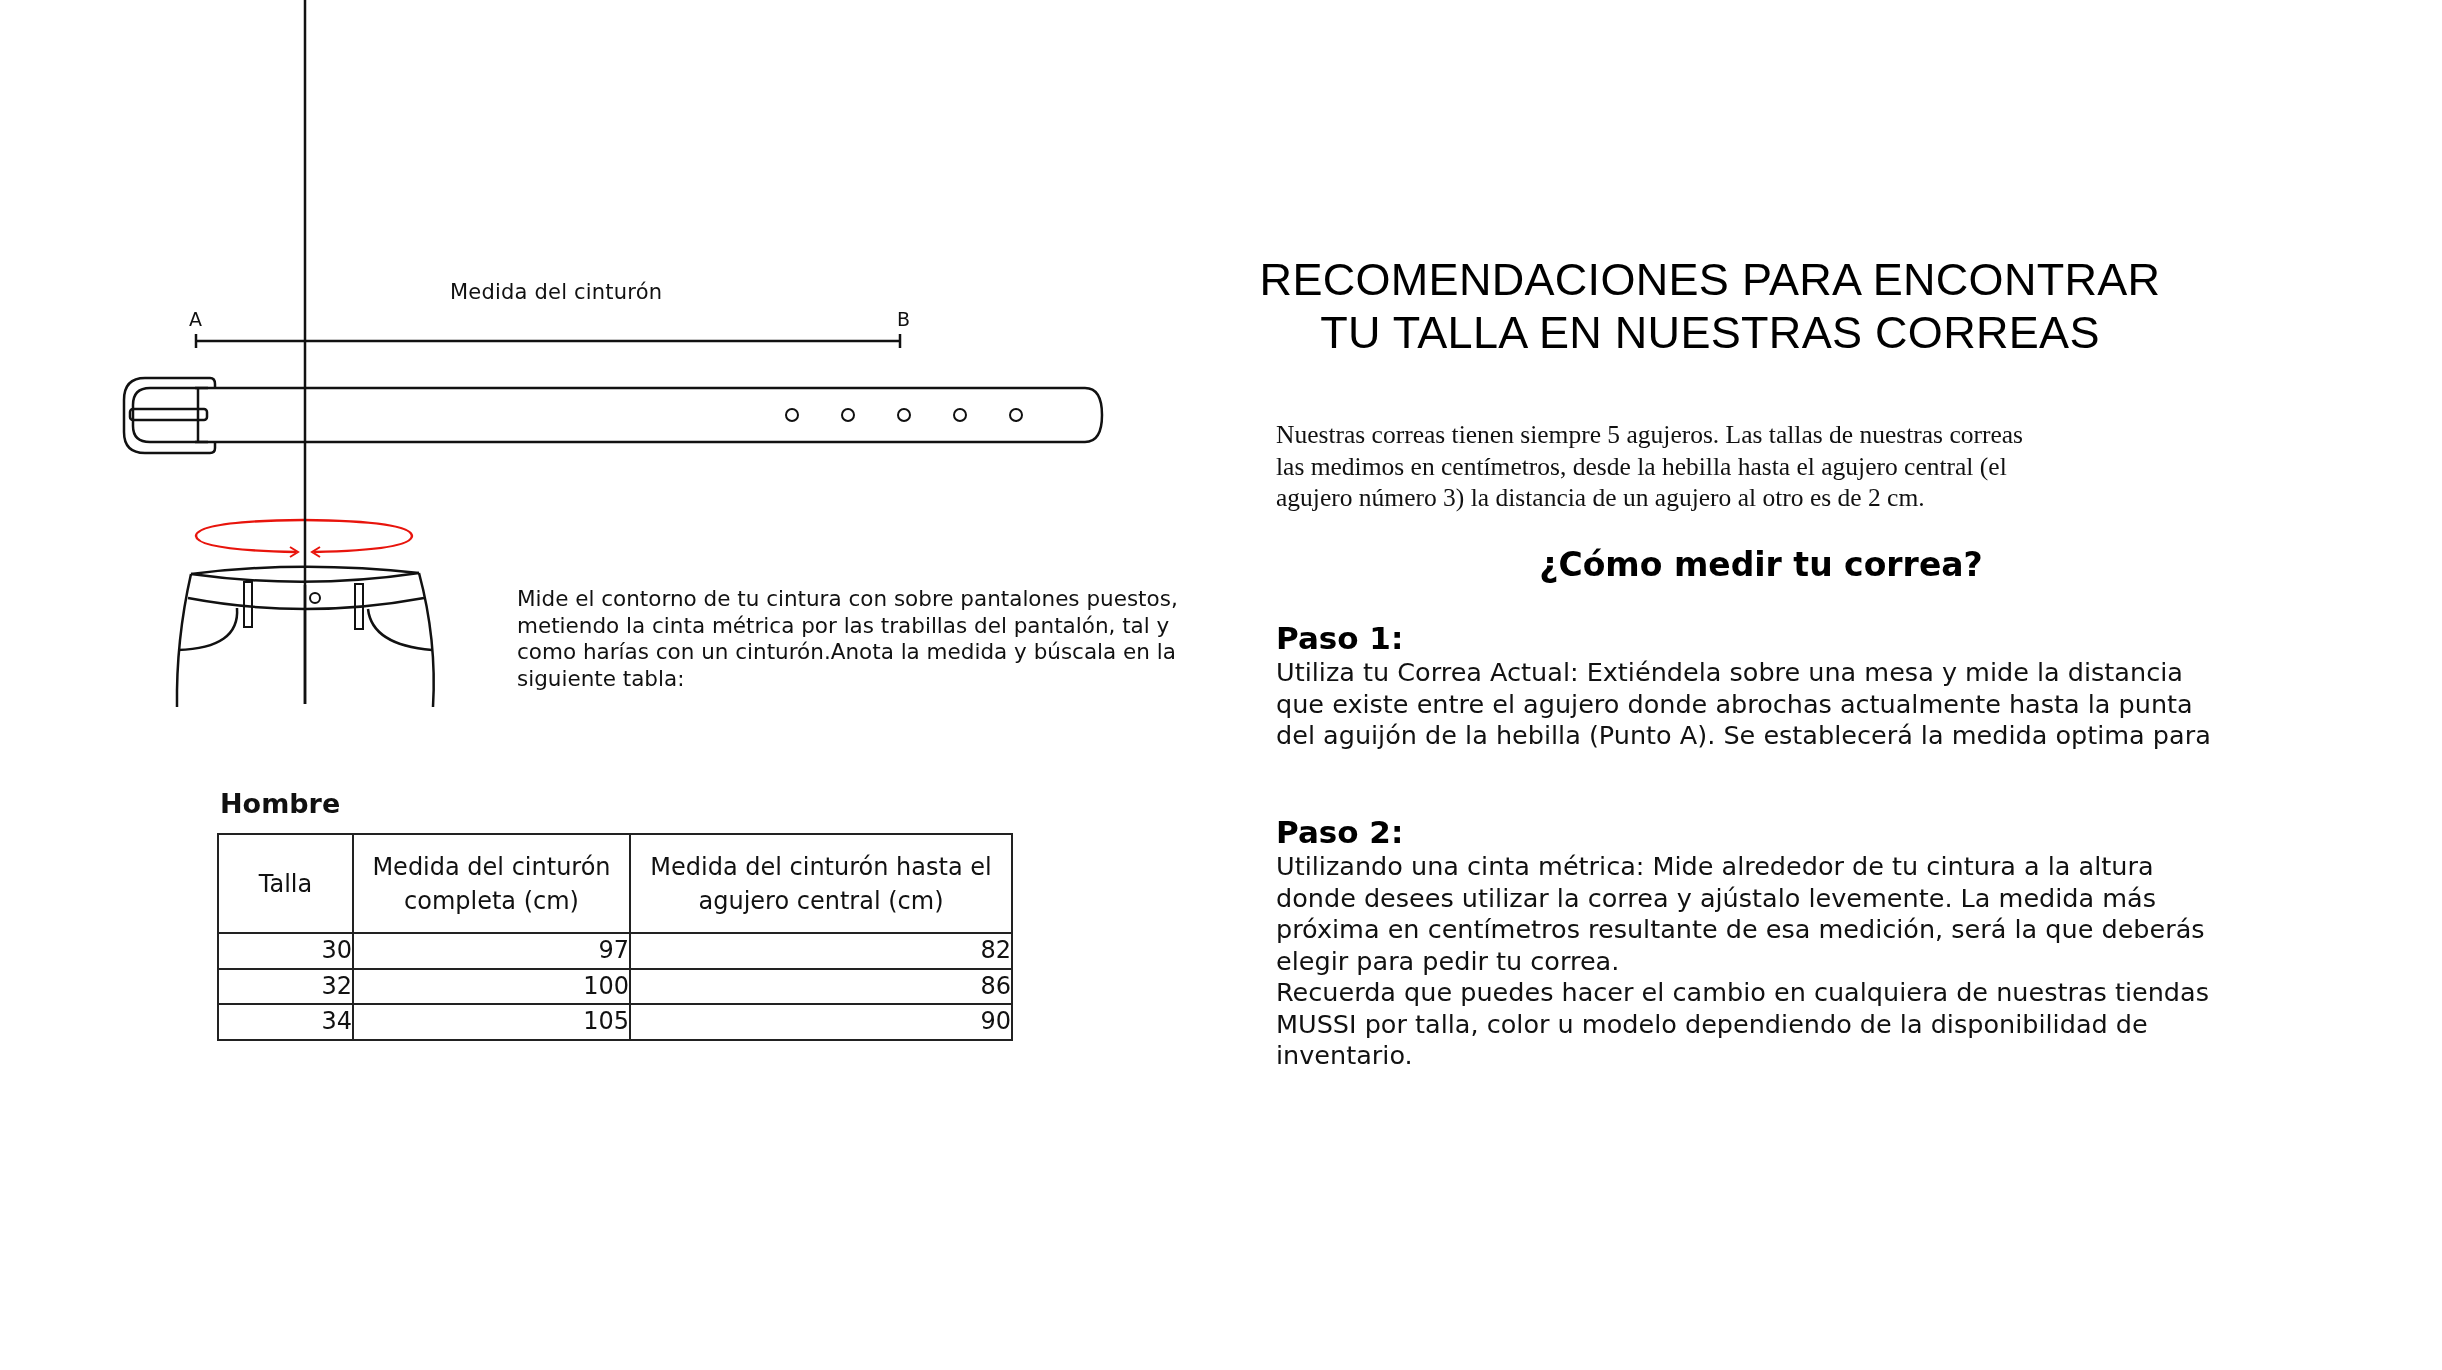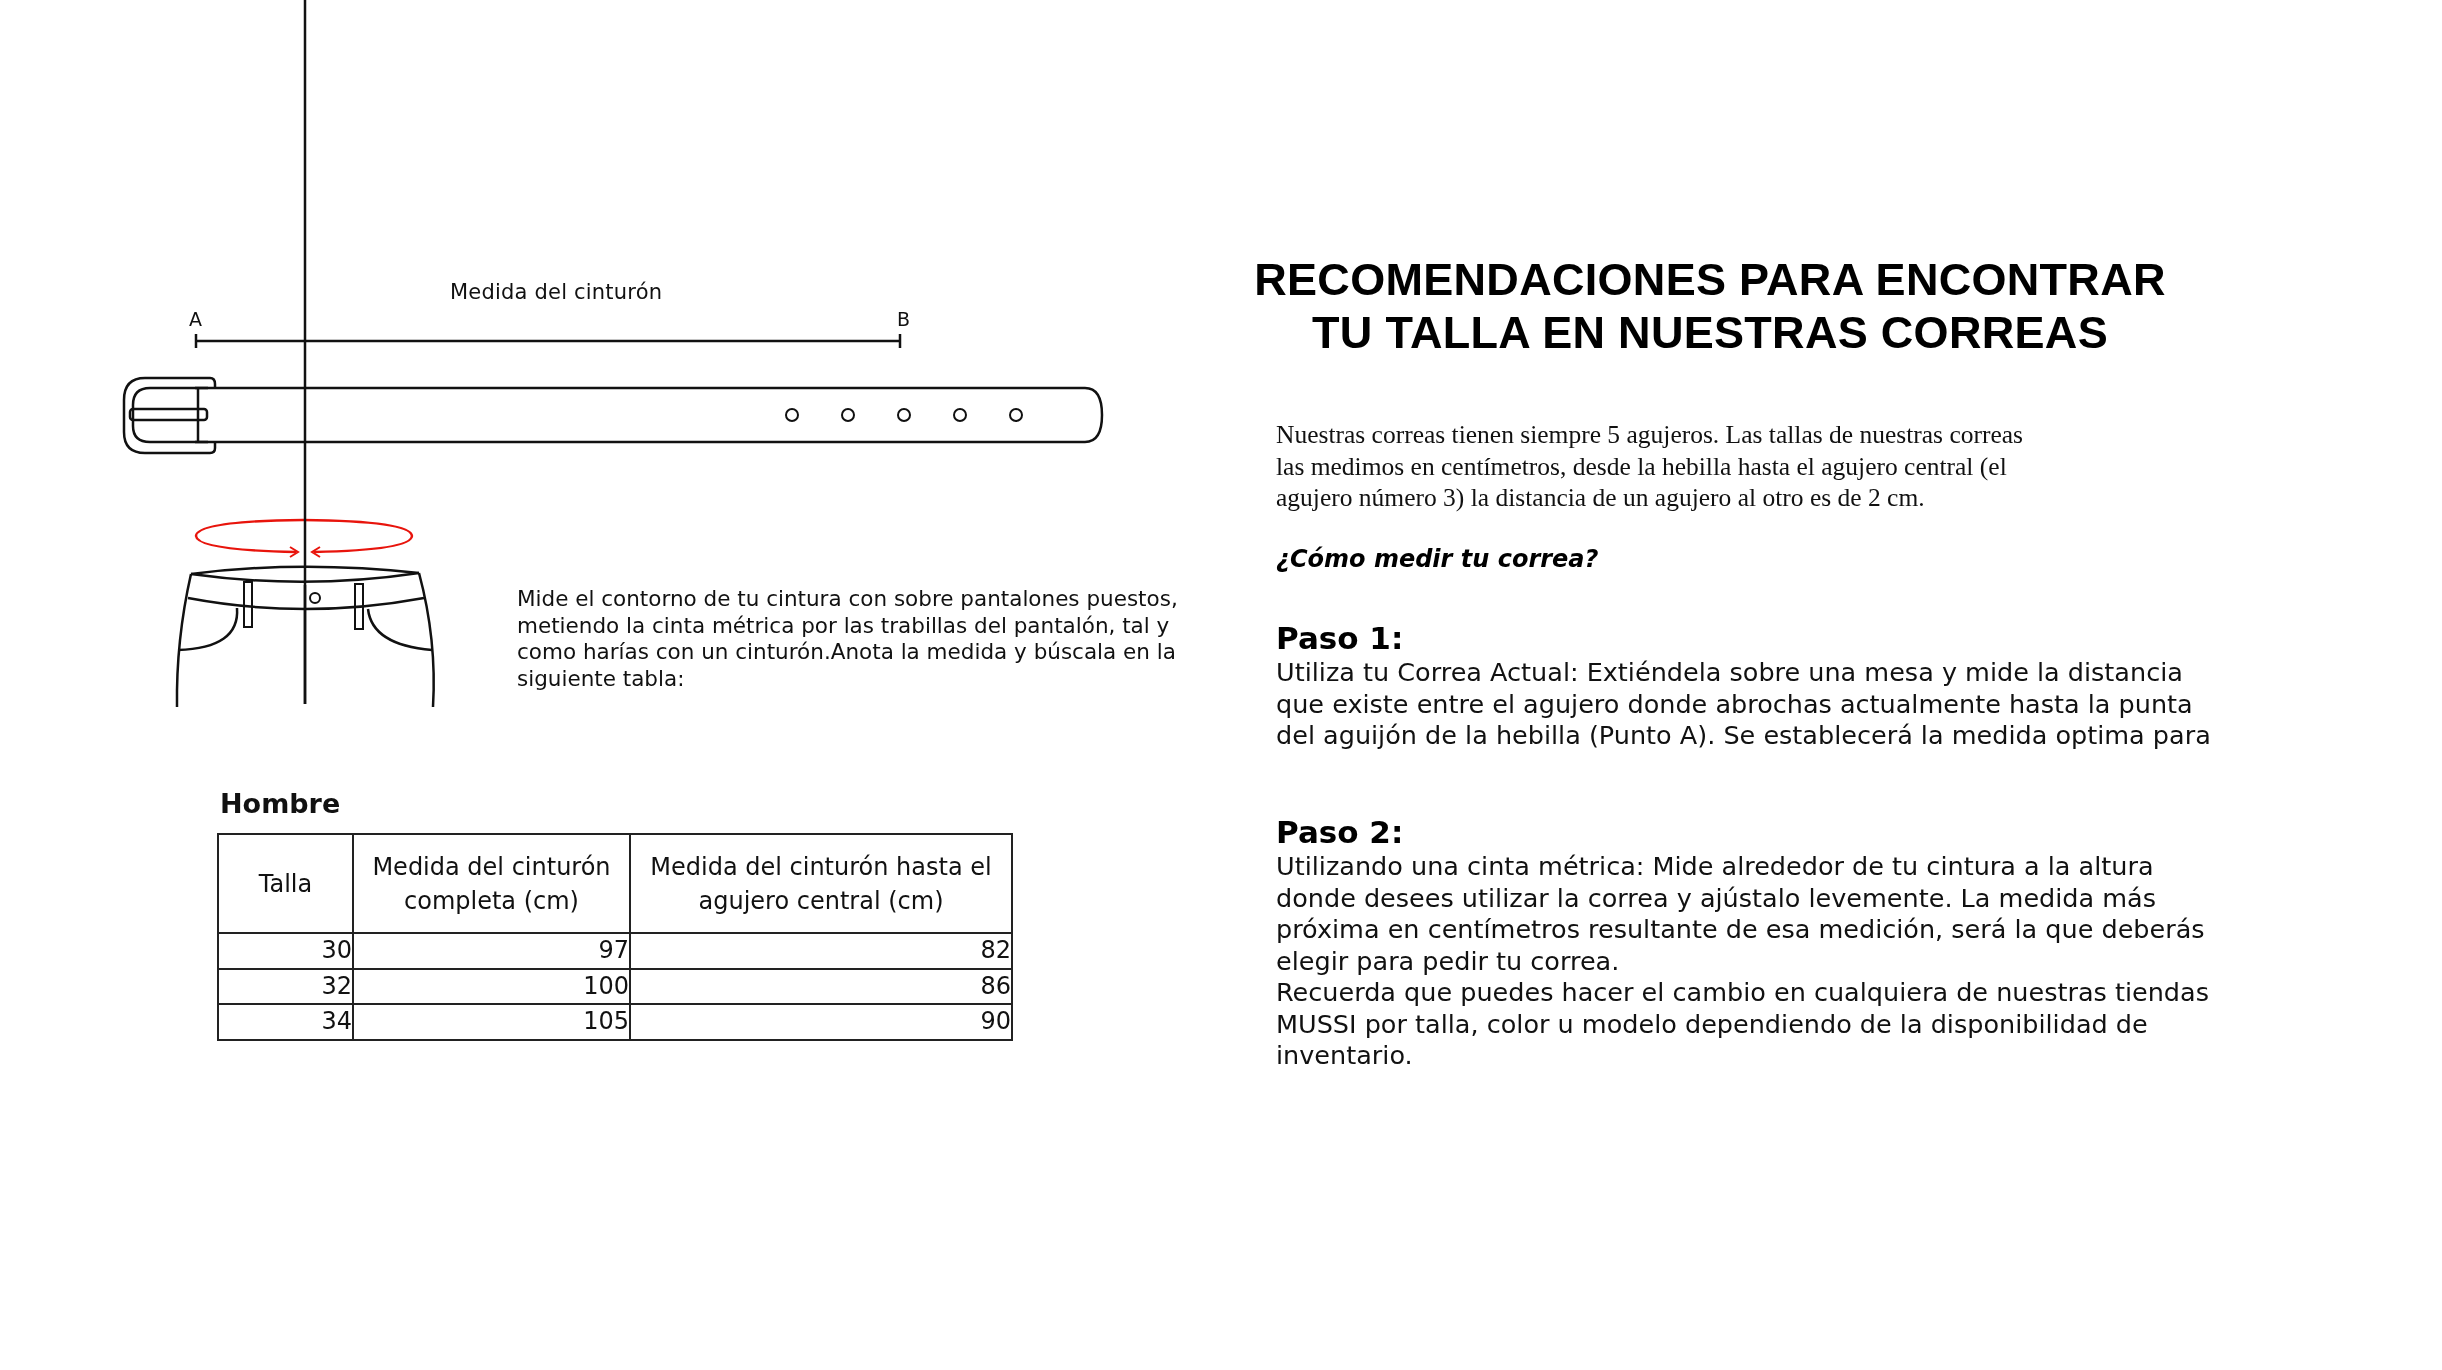--- a/index.html
+++ b/index.html
@@ -83,21 +83,21 @@
     #size-table col.c3 { width: 382px; }
 
     
     #main-title {
       position: absolute;
       left: 1230px;
       top: 253px;
       width: 960px;
       text-align: center;
       font-family: "Liberation Sans", sans-serif;
-      font-weight: bold;
+      font-weight: normal;
       font-size: 45px;
       line-height: 53px;
       letter-spacing: 0.3px;
       color: #000;
     }
     #main-title span { display: block; }
 
     .body-text {
       position: absolute;
       left: 1276px;
@@ -108,24 +108,24 @@
     }
     .body-text span { display: block; white-space: nowrap; }
 
     #intro-paragraph { top: 419px; font-family: Liberation Serif, serif; }
 
     #how-to-heading {
       position: absolute;
       left: 1276px;
       width: 970px;
       top: 545px;
+      text-align: center;
       font-weight: bold;
-      font-size: 24px;
+      font-size: 33px;
       color: #000;
-      font-style: italic;
     }
 
     .step-heading {
       position: absolute;
       left: 1276px;
       font-weight: bold;
       font-size: 31px;
       color: #000;
     }
     #step1-heading { top: 620px; }

